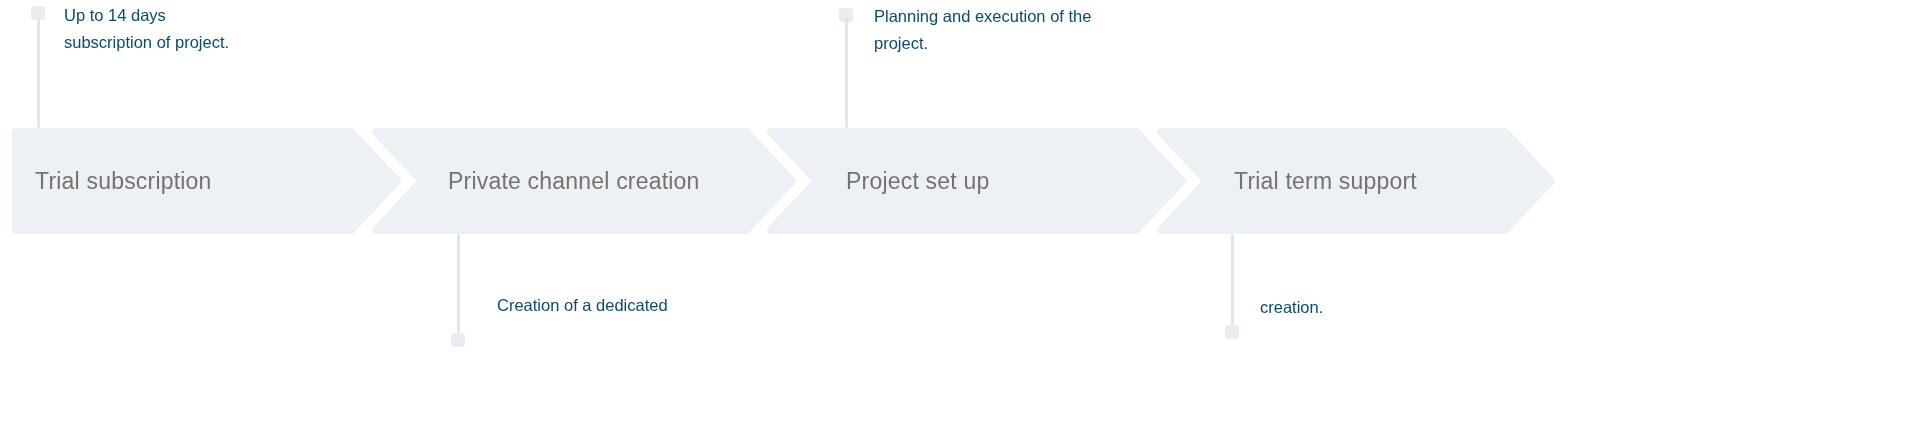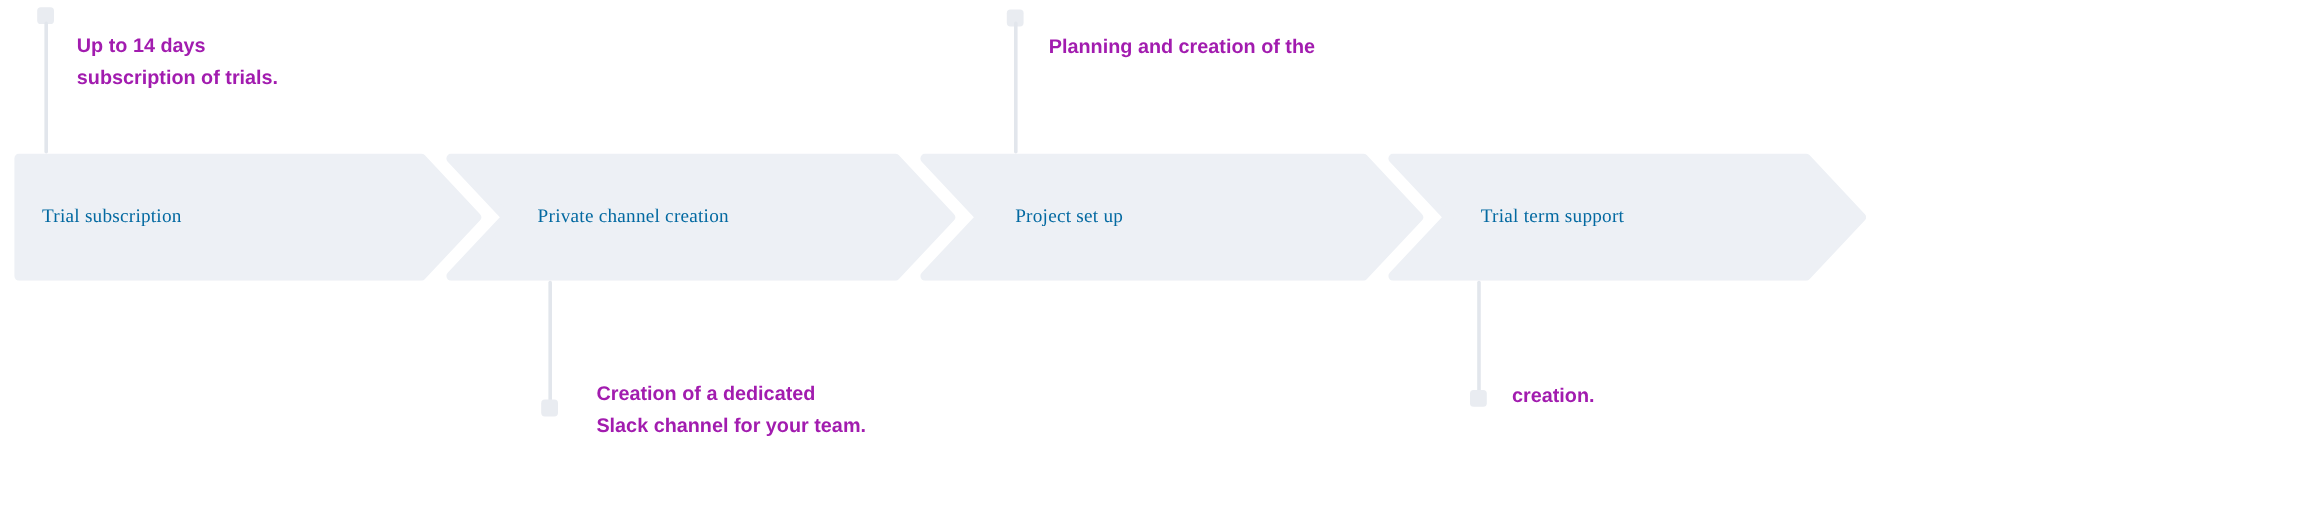--- a/index.html
+++ b/index.html
@@ -26,51 +26,49 @@
     fill: #edf0f5;
     stroke: #edf0f5;
     stroke-width: 8;
     stroke-linejoin: round;
   }
 
   .step-label {
     position: absolute;
     top: 181px;
     transform: translateY(-50%);
-    font-size: 16px;
+    font-size: 23px;
     font-weight: 500;
-    color: #0369a1;
+    color: #737373;
     letter-spacing: 0.2px;
     white-space: nowrap;
-    font-family: Liberation Serif, serif;
   }
 
   .connector {
     position: absolute;
     width: 3px;
     background: #e2e6ec;
     border-radius: 2px;
   }
 
   .marker {
     position: absolute;
     width: 14px;
     height: 14px;
     background: #e9ecf1;
     border-radius: 3px;
   }
 
   .note-text {
     position: absolute;
     font-size: 16.5px;
-    font-weight: 700;
-    color: #a21caf;
+    font-weight: 400;
+    color: #0c4a6e;
     line-height: 27px;
     white-space: nowrap;
-    margin-top: 23px;
   }
 </style>
 </head>
 <body>
 
 <div class="canvas">
 
   <svg class="band" viewBox="0 0 1545 106" aria-hidden="true">
     <path class="arrow-path" d="M6 4 L341 4 L387 53 L341 102 L6 102 Z"></path>
     <path class="arrow-path" d="M366 4 L736 4 L782 53 L736 102 L366 102 L412 53 Z"></path>
@@ -80,34 +78,34 @@
 
   <div class="step-label" style="left:35px">Trial subscription</div>
   <div class="step-label" style="left:846px">Project set up</div>
   <div class="step-label" style="left:448px">Private channel creation</div>
   <div class="step-label" style="left:1234px">Trial term support</div>
 
   <div class="marker" style="left:31px; top:6px"></div>
   <div class="connector" style="left:37px; top:18px; height:110px"></div>
   <div class="note-text" style="left:64px; top:2px">
     <div>Up to 14 days</div>
-    <div>subscription of trials.</div>
+    <div>subscription of project.</div>
   </div>
 
   <div class="connector" style="left:457px; top:234px; height:102px"></div>
   <div class="marker" style="left:451px; top:333px"></div>
   <div class="note-text" style="left:497px; top:292px">
     <div>Creation of a dedicated</div>
-    <div>Slack channel for your team.</div>
   </div>
 
   <div class="marker" style="left:839px; top:8px"></div>
   <div class="connector" style="left:845px; top:18px; height:110px"></div>
   <div class="note-text" style="left:874px; top:3px">
-    <div>Planning and creation of the</div>
+    <div>Planning and execution of the</div>
+    <div>project.</div>
   </div>
 
   <div class="connector" style="left:1231px; top:234px; height:95px"></div>
   <div class="marker" style="left:1225px; top:325px"></div>
   <div class="note-text" style="left:1260px; top:294px">
     <div>creation.</div>
   </div>
 
 </div>
 

